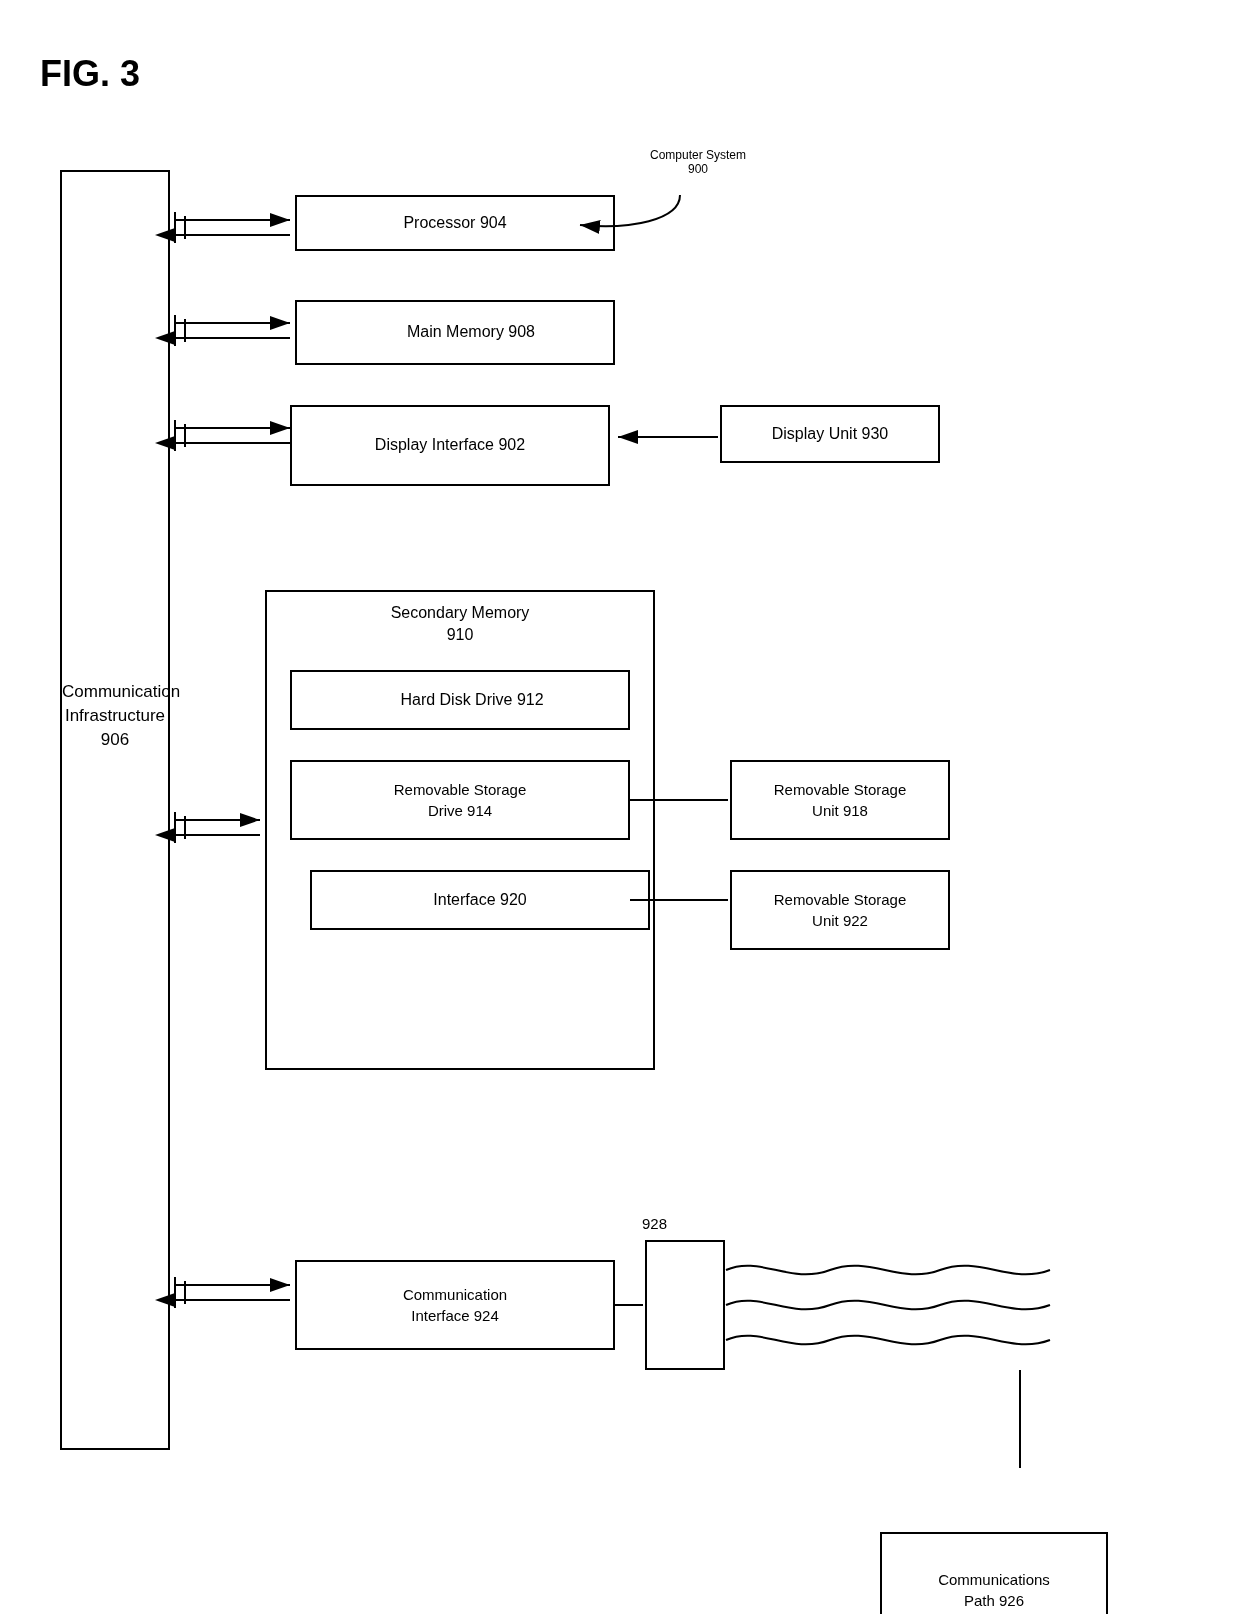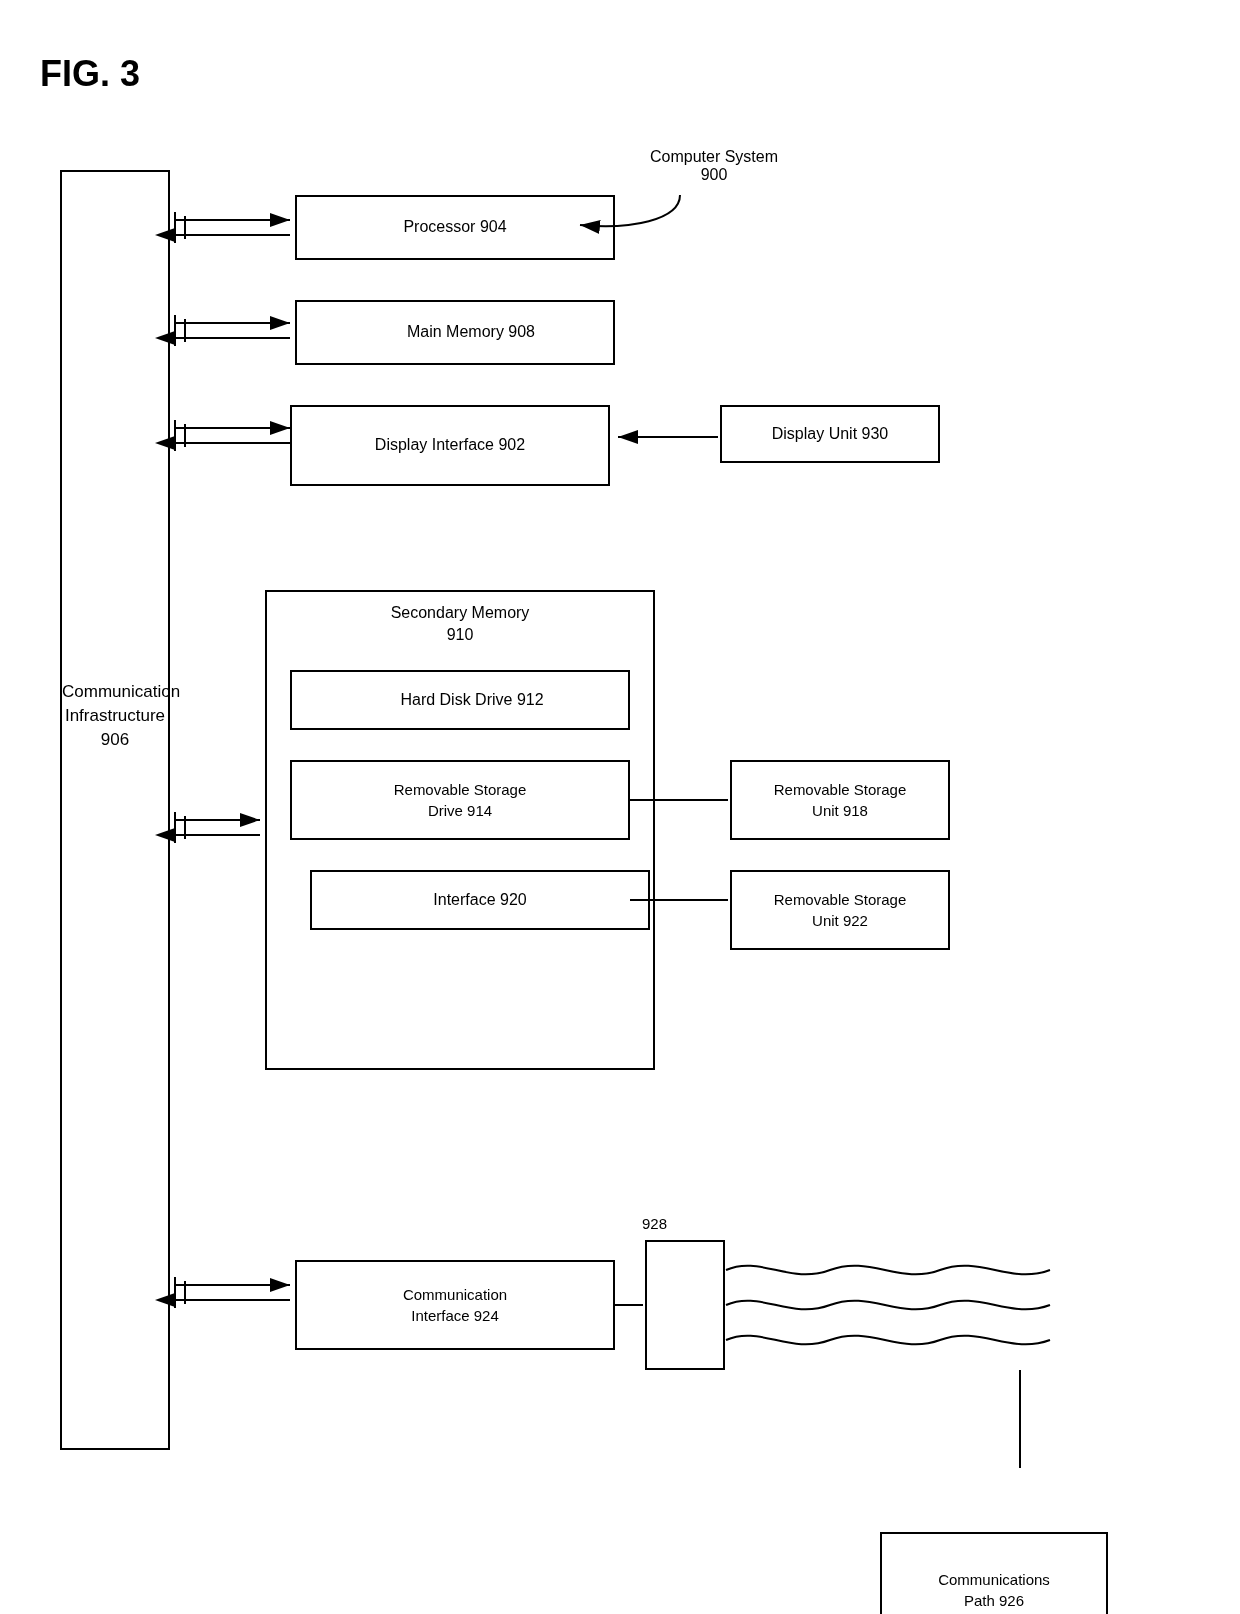--- a/index.html
+++ b/index.html
@@ -59,23 +59,23 @@
     }
   </style>
 </head>
 <body>
 
 <div class="fig-title">FIG. 3</div>
 
 <div class="comm-infra-bar"></div>
 <div class="comm-infra-label">Communication<br>Infrastructure<br>906</div>
 
-<div style="position:absolute; top:148px; left:650px; font-size:16px; text-align:center;">Computer System<br>900</div>
+<div style="position:absolute; top:148px; left:650px; font-size:12px; text-align:center;">Computer System<br>900</div>
 
-<div class="box" style="left:295px; top:195px; width:320px; height:65px;">
+<div class="box" style="left:295px; top:195px; width:320px; height:56px;">
   <span>Processor 904</span>
 </div>
 
 <div class="box" style="left:295px; top:300px; width:320px; height:65px;padding-left:32px;">
   <span>Main Memory 908</span>
 </div>
 
 <div class="box" style="left:290px; top:405px; width:320px; height:81px;">
   <span>Display Interface 902</span>
 </div>

